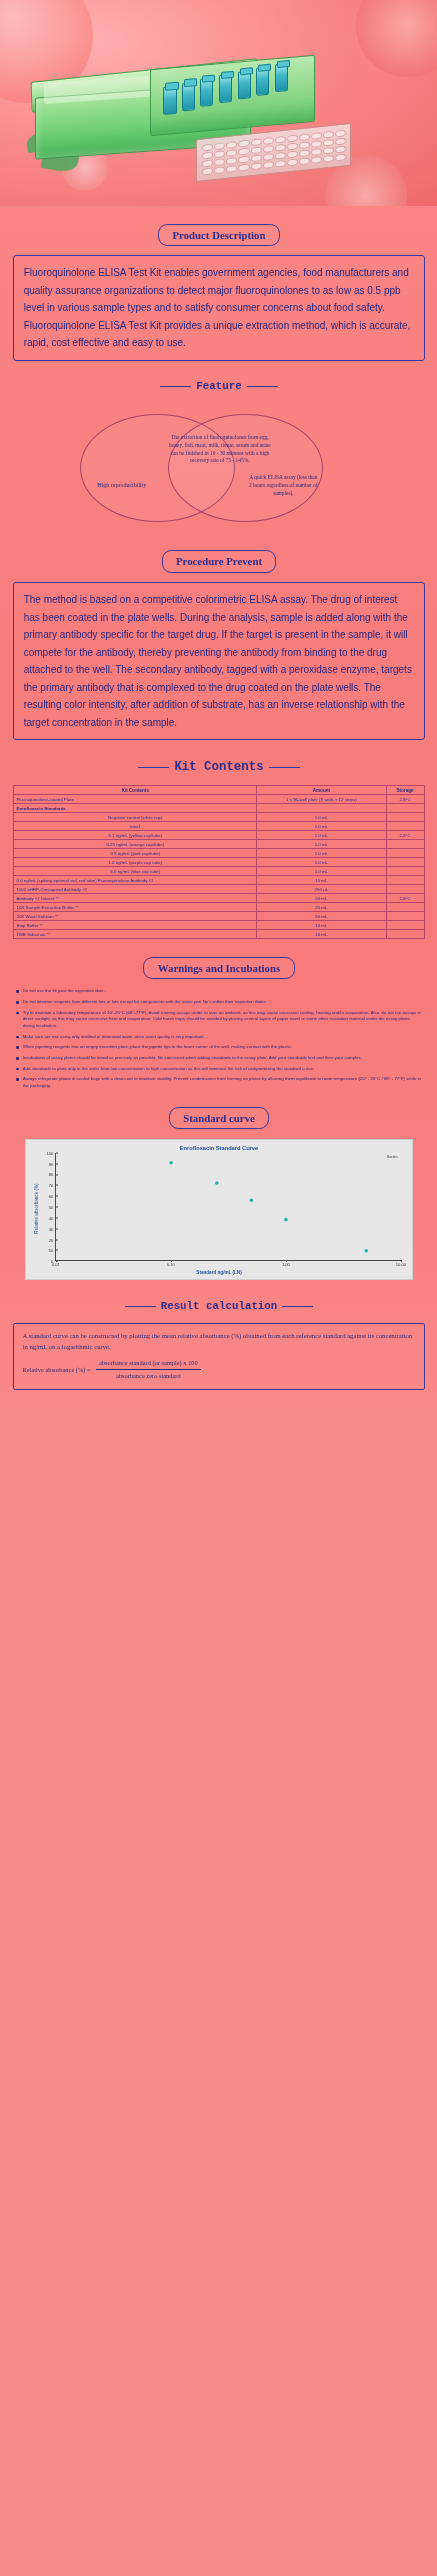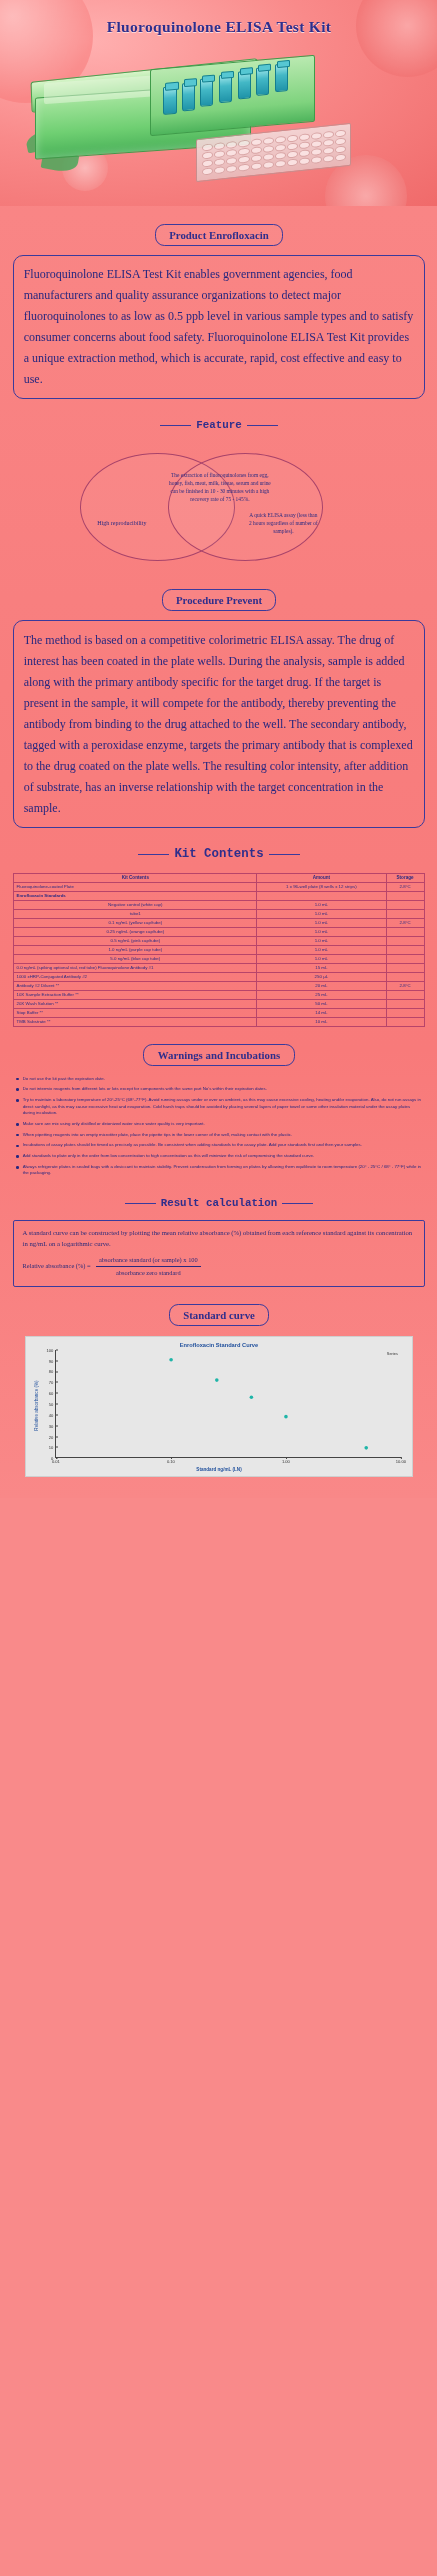--- a/index.html
+++ b/index.html
@@ -168,25 +168,25 @@
     width: 31px;
     height: 0;
     border-top: 1px solid #3a3a9c;
   }
   h2.plain::before { left: -36px; }
   h2.plain::after { right: -36px; }
 
   
   .framed {
     border: 1px solid #3a3a9c;
-    border-radius: 10px;
+    border-radius: 3px;
     padding: 8.2px 9.3px;
-    font-size: 12px;
+    font-size: 10px;
     line-height: 1.75;
-    font-family: Liberation Serif, serif;
+    font-family: Liberation Sans, sans-serif;
     color: #27277f;
   }
 
   
   .venn-wrap {
     position: relative;
     height: 129px;
     margin: 3.1px 0 5.2px;
   }
   .venn {
@@ -354,21 +354,20 @@
 <body>
 
 <div class="page">
 
   <div class="hero">
     <div class="blob b1"></div>
     <div class="blob b2"></div>
     <div class="blob b3"></div>
     <div class="blob b4"></div>
 
-    <div class="hero-title">Fluoroquinolone ELISA Test Kit</div>
 
     <div class="kit-photo">
       <div class="leaf" style="left:0px; top:77px; transform:rotate(-12deg);"></div>
       <div class="leaf" style="left:15.5px; top:98px; transform:rotate(10deg);"></div>
       <div class="kit-lid"></div>
       <div class="kit-box-body"></div>
       <div class="kit-lid-inner"></div>
       <div class="kit-tray">
         <div class="vial" style="left:12.4px; top:17.5px;"></div>
         <div class="vial" style="left:31px; top:15.5px;"></div>
@@ -427,21 +426,21 @@
             <i></i>
             <i></i>
             <i></i>
             <i></i>
         </div>
       </div>
     </div>
   </div>
 
   <div class="section">
-    <h2 class="heading">Product Enrofloxacin</h2>
+    <h2 class="heading">Product Description</h2>
     <div class="framed">Fluoroquinolone ELISA Test Kit enables government agencies, food manufacturers and quality assurance organizations to detect major fluoroquinolones to as low as 0.5 ppb level in various sample types and to satisfy consumer concerns about food safety. Fluoroquinolone ELISA Test Kit provides a unique extraction method, which is accurate, rapid, cost effective and easy to use.</div>
   </div>
 
   <div class="section">
     <h2 class="heading plain">Feature</h2>
     <div class="venn-wrap">
       <div class="venn left"></div>
       <div class="venn right"></div>
       <div class="venn-label vl-center">The extraction of fluoroquinolones from egg, honey, fish, meat, milk, tissue, serum and urine can be finished in 10 - 30 minutes with a high recovery rate of 75 - 145%.</div>
       <div class="venn-label vl-left">High reproducibility</div>
@@ -554,34 +553,20 @@
     <ul class="warn" id="warn-list">
         <li>Do not use the kit past the expiration date.</li>
         <li>Do not intermix reagents from different lots or lots except for components with the same part No's within their expiration dates.</li>
         <li>Try to maintain a laboratory temperature of 20°-25°C (68°-77°F). Avoid running assays under or over an ambient, as this may cause excessive cooling, heating and/or evaporation. Also, do not run assays in direct sunlight, as this may cause excessive heat and evaporation. Cold harsh traps should be avoided by placing several layers of paper towel or some other insulation material under the assay plates during incubation.</li>
         <li>Make sure are mix using only distilled or deionized water since water quality is very important.</li>
         <li>When pipetting reagents into an empty microtiter plate, place the pipette tips in the lower corner of the well, making contact with the plastic.</li>
         <li>Incubations of assay plates should be timed as precisely as possible. Be consistent when adding standards to the assay plate. Add your standards first and then your samples.</li>
         <li>Add standards to plate only in the order from low concentration to high concentration as this will minimize the risk of compromising the standard curve.</li>
         <li>Always refrigerate plates in sealed bags with a desiccant to maintain stability. Prevent condensation from forming on plates by allowing them equilibrate to room temperature (20° - 25°C / 68° - 77°F) while in the packaging.</li>
       </ul>
-  </div>
-
-  <div class="section">
-    <h2 class="heading plain">Result calculation</h2>
-    <div class="calc-box">
-      <div>A standard curve can be constructed by plotting the mean relative absorbance (%) obtained from each reference standard against its concentration in ng/mL on a logarithmic curve.</div>
-      <div class="formula">
-        <span>Relative absorbance (%) =</span>
-        <span class="frac">
-          <span class="num" style="display:block;">absorbance standard (or sample) x 100</span>
-          <span class="den" style="display:block;">absorbance zero standard</span>
-        </span>
-      </div>
-    </div>
   </div>
 
   <div class="section">
     <h2 class="heading">Standard curve</h2>
     <div class="chart-card">
       <div class="chart-title">Enrofloxacin Standard Curve</div>
       <div class="chart-area" id="chart-area">
         <div class="ylab">Relative absorbance (%)</div>
         <div class="legend">Series</div>
         <svg class="series" id="chart-svg" width="100%" height="100%" viewBox="0 0 673 209">
@@ -605,14 +590,28 @@
           <div class="ytick" style="top: 0px;">100</div>
           <div class="xtick" style="left: 0%;">0.01</div>
           <div class="xtick" style="left: 33.3333%;">0.10</div>
           <div class="xtick" style="left: 66.6667%;">1.00</div>
           <div class="xtick" style="left: 100%;">10.00</div>
         </div>
       <div class="xlab">Standard ng/mL (LN)</div>
     </div>
   </div>
 
+  <div class="section">
+    <h2 class="heading plain">Result calculation</h2>
+    <div class="calc-box">
+      <div>A standard curve can be constructed by plotting the mean relative absorbance (%) obtained from each reference standard against its concentration in ng/mL on a logarithmic curve.</div>
+      <div class="formula">
+        <span>Relative absorbance (%) =</span>
+        <span class="frac">
+          <span class="num" style="display:block;">absorbance standard (or sample) x 100</span>
+          <span class="den" style="display:block;">absorbance zero standard</span>
+        </span>
+      </div>
+    </div>
+  </div>
+
 </div>
 
 
 </body></html>

